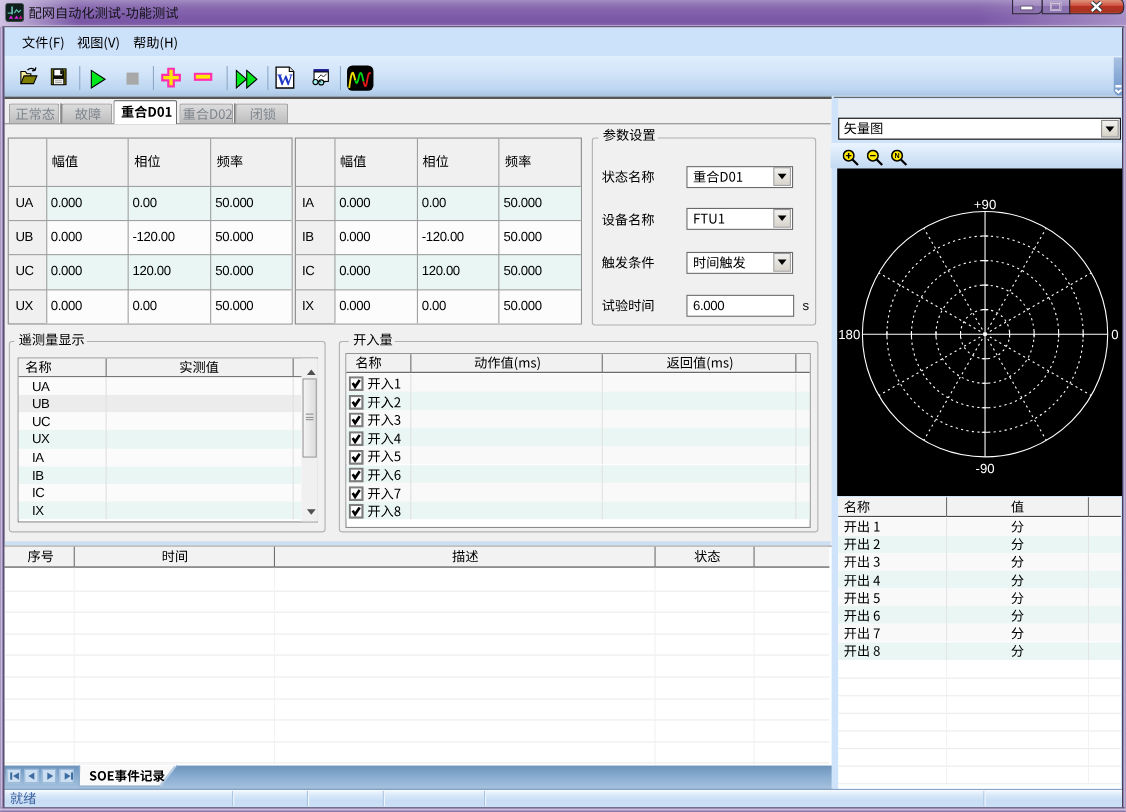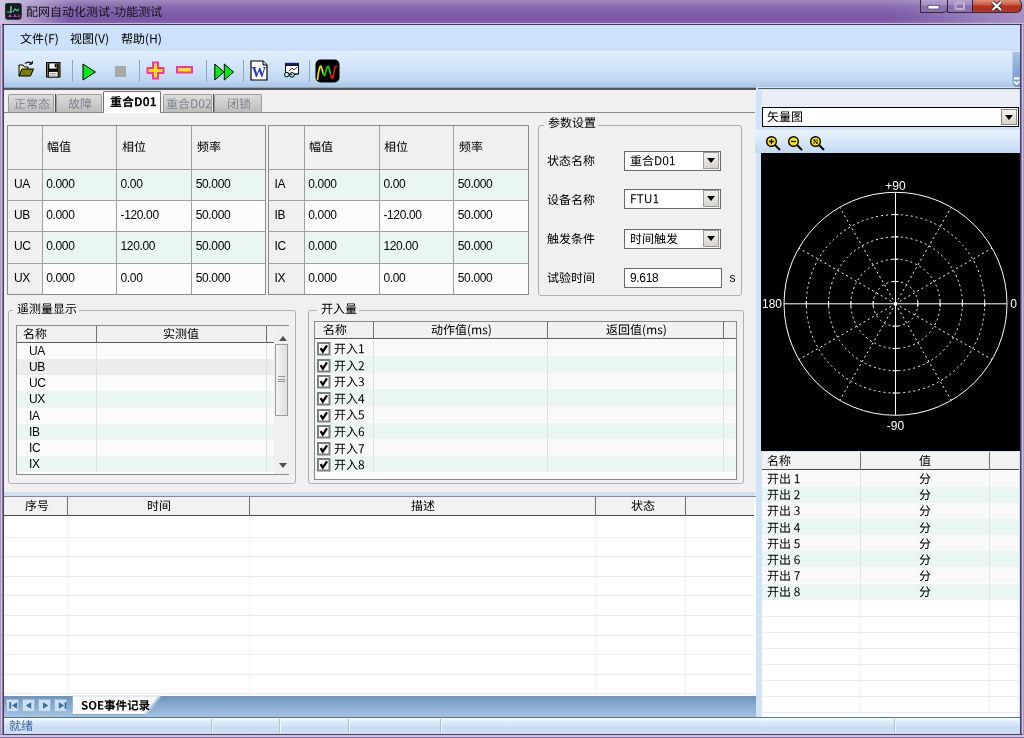--- a/index.html
+++ b/index.html
@@ -356,21 +356,21 @@
   </svg>
 <svg style="position:absolute;left:546.0px;top:267.9px;" width="50.0" height="19.2">
     <g fill="#000" transform="translate(1 14.16)">
       <use href="#g6" transform="translate(0.0 0) scale(0.0120 -0.0120)"></use>
       <use href="#g60" transform="translate(12.0 0) scale(0.0120 -0.0120)"></use>
       <use href="#g58" transform="translate(24.0 0) scale(0.0120 -0.0120)"></use>
       <use href="#g59" transform="translate(36.0 0) scale(0.0120 -0.0120)"></use>
     </g>
   </svg>
 <div style="position:absolute;left:624px;top:267.5px;width:98px;height:20.5px;background:#fff;border:1.5px solid #6a6a6a;box-sizing:border-box;"></div>
-<div style="position:absolute;left:630px;top:267.5px;width:60px;height:20.5px;line-height:20.5px;white-space:nowrap;font-size:12px;letter-spacing:-0.35px;">9.618</div>
+<div style="position:absolute;left:630px;top:267.5px;width:60px;height:20.5px;line-height:20.5px;white-space:nowrap;font-size:12px;letter-spacing:-0.35px;">6.000</div>
 <div style="position:absolute;left:729.5px;top:267.5px;width:12px;height:20.5px;line-height:20.5px;white-space:nowrap;font-size:12px;">s</div>
 <div style="position:absolute;left:8px;top:310px;width:288px;height:174px;border:1px solid #b0b0b0;border-radius:3px;box-sizing:border-box;"></div>
 <div style="position:absolute;left:13px;top:304px;width:66px;height:12px;background:#f0f0f0;"></div>
 <svg style="position:absolute;left:16.0px;top:298.9px;" width="62.0" height="19.2">
     <g fill="#000" transform="translate(1 14.16)">
       <use href="#g61" transform="translate(0.0 0) scale(0.0120 -0.0120)"></use>
       <use href="#g5" transform="translate(12.0 0) scale(0.0120 -0.0120)"></use>
       <use href="#g62" transform="translate(24.0 0) scale(0.0120 -0.0120)"></use>
       <use href="#g63" transform="translate(36.0 0) scale(0.0120 -0.0120)"></use>
       <use href="#g64" transform="translate(48.0 0) scale(0.0120 -0.0120)"></use>

